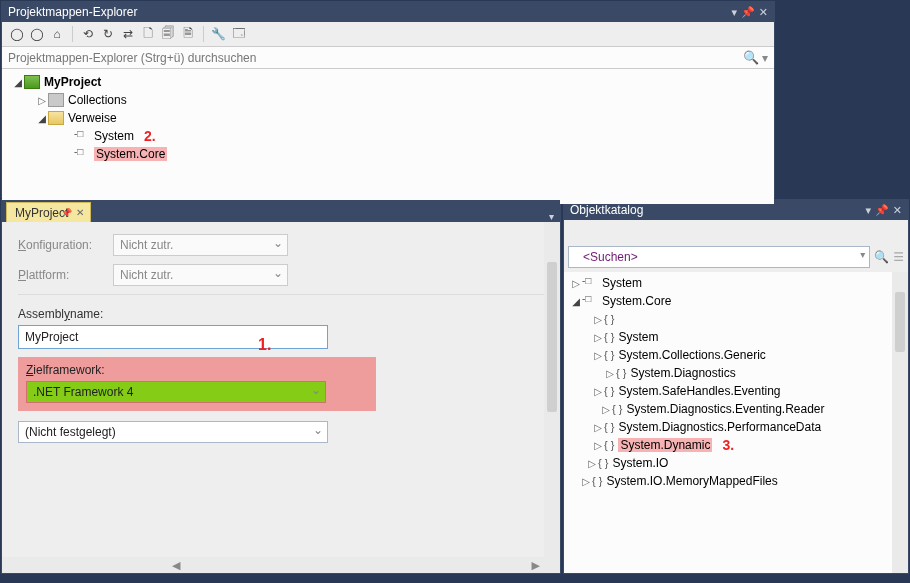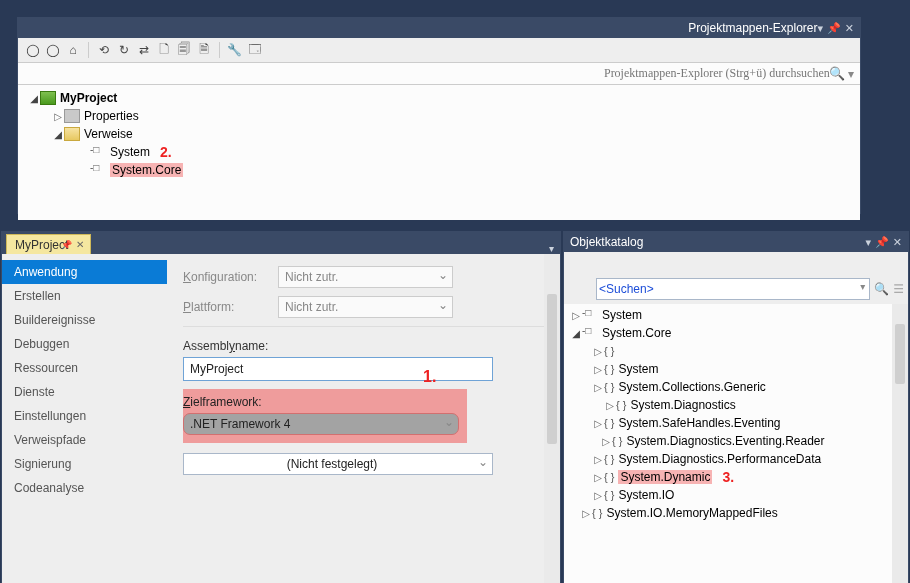--- a/index.html
+++ b/index.html
@@ -2,26 +2,26 @@
 <html><head>
 <meta charset="utf-8">
 <style>
 * { margin:0; padding:0; box-sizing:border-box; font-family:"Segoe UI",Arial,sans-serif; font-size:12px; }
 body { width:910px; height:583px; background:#293955; overflow:hidden; }
 .panel { background:#eee; border:1px solid #3a4a66; }
 .panel-title { background:#3a4a66; color:#fff; padding:3px 6px; display:flex; align-items:center; }
 .panel-title .t { flex:1; font-size:12px; }
 .pin-row { display:flex; gap:4px; align-items:center; color:#cbd2dd; }
 .pin-row span { cursor:default; font-size:11px; }
-.top { position:relative; width:844px; height:197px; margin:17px;text-align:right; }
+.top { position:relative; width:774px; height:197px; margin:1px; }
 .toolbar { background:#eee; border-bottom:1px solid #ccc; padding:3px 6px; display:flex; align-items:center; gap:2px; }
 .tb-btn { width:18px; height:18px; display:flex; align-items:center; justify-content:center; border:1px solid transparent; cursor:default; color:#444; font-size:12px; }
 .tb-sep { width:1px; height:16px; background:#ccc; margin:0 4px; }
 .search-row { background:#fcfcfc; border-bottom:1px solid #ccc; padding:3px 6px; display:flex; align-items:center; }
-.search-row .ph { color:#777; flex:1;font-family:Liberation Serif, serif; }
+.search-row .ph { color:#777; flex:1; }
 .search-row .mag { color:#555; font-size:13px; }
 .tree { background:#fcfcfc; padding:4px 0; height:135px; overflow:auto; }
 .tree-row { display:flex; align-items:center; padding:1px 0; height:18px; }
 .arrow { width:12px; text-align:center; color:#666; font-size:10px; cursor:default; }
 .arrow.closed::before { content:"▷"; }
 .arrow.open::before { content:"◢"; color:#444; }
 .arrow.none::before { content:""; }
 .ticon { width:16px; height:14px; display:inline-block; margin-right:4px; }
 .ticon.proj { background:linear-gradient(#7ec04f,#4a9a1e); border:1px solid #3a7a10; }
 .ticon.folder { background:linear-gradient(#f7e3a2,#e7c860); border:1px solid #c9a83e; }
@@ -48,31 +48,31 @@
 .form-row { display:flex; align-items:center; margin-bottom:8px; }
 .form-row label { width:95px; color:#888; }
 .form-row label u { text-decoration:underline; }
 .combo { flex:1; max-width:175px; border:1px solid #ccc; background:#fafafa; padding:3px 18px 3px 6px; color:#888; position:relative; }
 .combo.enabled { color:#222; background:#fff; border-color:#a9b7c9; }
 .combo::after { content:"⌄"; position:absolute; right:4px; top:1px; color:#888; font-size:12px; }
 .hr { height:1px; background:#ddd; margin:8px 0 12px 0; }
 .stack label { display:block; margin-bottom:4px; color:#333; }
 .stack label u { text-decoration:underline; }
 .input { width:310px; border:1px solid #6fa3d6; background:#fff; padding:4px 6px; color:#222; }
-.red-block { background:#ef9c9c; padding:6px 8px 8px 0; margin:8px 0 10px 0; width:284px; }
+.red-block { background:#ef9c9c; padding:6px 8px 8px 8px; margin:8px 0 10px 0; width:358px; }
 .red-block label { display:block; margin-bottom:4px; color:#222; }
 .red-block .combo { width:100%; max-width:300px; border:1px solid #d17070; background:#f3b3b3; color:#222; }
 .annot1 { position:absolute; left:256px; top:114px; color:#e22; font-weight:bold; font-size:16px; }
 .sbar-v { position:absolute; right:0; top:0; bottom:0; width:16px; background:#eaeaea; }
 .sbar-v .th { position:absolute; left:3px; right:3px; top:40px; height:150px; background:#cfcfcf; border-radius:2px; }
 .sbar-h { height:16px; background:#eaeaea; position:relative; }
 .sbar-h .ar { position:absolute; top:2px; color:#888; font-size:11px; }
 .panel-title.rt { background:#3a4a66; }
 .ob-search { display:flex; align-items:center; padding:4px; gap:4px; background:#eee; }
-.ob-search .sbox { flex:1; border:1px solid #a9b7c9; background:#fff; padding:3px 18px 3px 2px; color:#1d4ed8; position:relative;margin-left:28px; }
+.ob-search .sbox { flex:1; border:1px solid #a9b7c9; background:#fff; padding:3px 18px 3px 14px; color:#701a75; position:relative; }
 .ob-search .sbox::after { content:"▾"; position:absolute; right:4px; top:2px; color:#888; font-size:10px; }
 .ob-search .m { color:#555; cursor:default; }
 .ob-tree { flex:1; background:#fcfcfc; overflow:hidden; padding:2px 0; position:relative; }
 .ns::before { content:"{ }"; color:#555; margin-right:4px; font-size:11px; }
 .annot3 { color:#e22; font-weight:bold; margin-left:10px; font-size:14px; }
 .scroll-r { position:absolute; right:0; top:0; bottom:0; width:16px; background:#eaeaea; }
 .scroll-r .th { position:absolute; left:3px; right:3px; top:20px; height:60px; background:#cfcfcf; border-radius:2px; }
 </style>
 </head>
 <body>
@@ -108,21 +108,21 @@
   </div>
   <div class="tree">
     <div class="tree-row" style="padding-left:10px">
       <span class="arrow open"></span>
       <span class="ticon proj"></span>
       <span class="bold">MyProject</span>
     </div>
     <div class="tree-row" style="padding-left:34px">
       <span class="arrow closed"></span>
       <span class="ticon wrench"></span>
-      <span>Properties</span>
+      <span>Collections</span>
     </div>
     <div class="tree-row" style="padding-left:34px">
       <span class="arrow open"></span>
       <span class="ticon folder"></span>
       <span>Verweise</span>
     </div>
     <div class="tree-row" style="padding-left:60px">
       <span class="arrow none"></span>
       <span class="ticon ref"></span>
       <span>System</span>
@@ -141,53 +141,41 @@
   <div class="left panel">
     <div class="tab-bar">
       <div class="tab">
         <span>MyProject</span>
         <span class="p">📌</span>
         <span class="x">✕</span>
       </div>
       <span class="dd">▾</span>
     </div>
     <div class="props">
-      <div class="cat-col">
-        <div class="cat sel">Anwendung</div>
-        <div class="cat">Erstellen</div>
-        <div class="cat">Buildereignisse</div>
-        <div class="cat">Debuggen</div>
-        <div class="cat">Ressourcen</div>
-        <div class="cat">Dienste</div>
-        <div class="cat">Einstellungen</div>
-        <div class="cat">Verweispfade</div>
-        <div class="cat">Signierung</div>
-        <div class="cat">Codeanalyse</div>
-      </div>
       <div class="prop-body">
         <div class="form-row">
           <label><u>K</u>onfiguration:</label>
           <div class="combo">Nicht zutr.</div>
         </div>
         <div class="form-row">
           <label><u>P</u>lattform:</label>
           <div class="combo">Nicht zutr.</div>
         </div>
         <div class="hr"></div>
         <div class="stack">
           <label>Assembl<u>y</u>name:</label>
           <input class="input" value="MyProject" style="">
         </div>
         <span class="annot1">1.</span>
         <div class="red-block">
           <label><u>Z</u>ielframework:</label>
-          <div class="combo enabled" style="border-color:#d17070;background:#a3a3a3;border-radius:7px;">.NET Framework 4</div>
+          <div class="combo enabled" style="border-color:#d17070;background:#84cc16;">.NET Framework 4</div>
         </div>
         <div class="stack">
-          <div class="combo enabled" style="width:310px;max-width:310px;text-align:center;">(Nicht festgelegt)</div>
+          <div class="combo enabled" style="width:310px;max-width:310px;">(Nicht festgelegt)</div>
         </div>
         <div class="sbar-v">
             <div class="th"></div>
           </div>
       </div>
     </div>
     <div class="sbar-h">
       <span class="ar" style="left:170px">◀</span>
       <span class="ar" style="right:20px">▶</span>
     </div>
@@ -252,21 +240,21 @@
           <span class="arrow closed"></span>
           <span class="ns"></span>
           <span>System.Diagnostics.PerformanceData</span>
         </div>
       <div class="tree-row" style="padding-left:28px">
           <span class="arrow closed"></span>
           <span class="ns"></span>
           <span class="hilite2">System.Dynamic</span>
           <span class="annot3">3.</span>
         </div>
-      <div class="tree-row" style="padding-left:28px">
+      <div class="tree-row" style="padding-left:22px">
           <span class="arrow closed"></span>
           <span class="ns"></span>
           <span>System.IO</span>
         </div>
       <div class="tree-row" style="padding-left:16px">
           <span class="arrow closed"></span>
           <span class="ns"></span>
           <span>System.IO.MemoryMappedFiles</span>
         </div>
       <div class="scroll-r">

